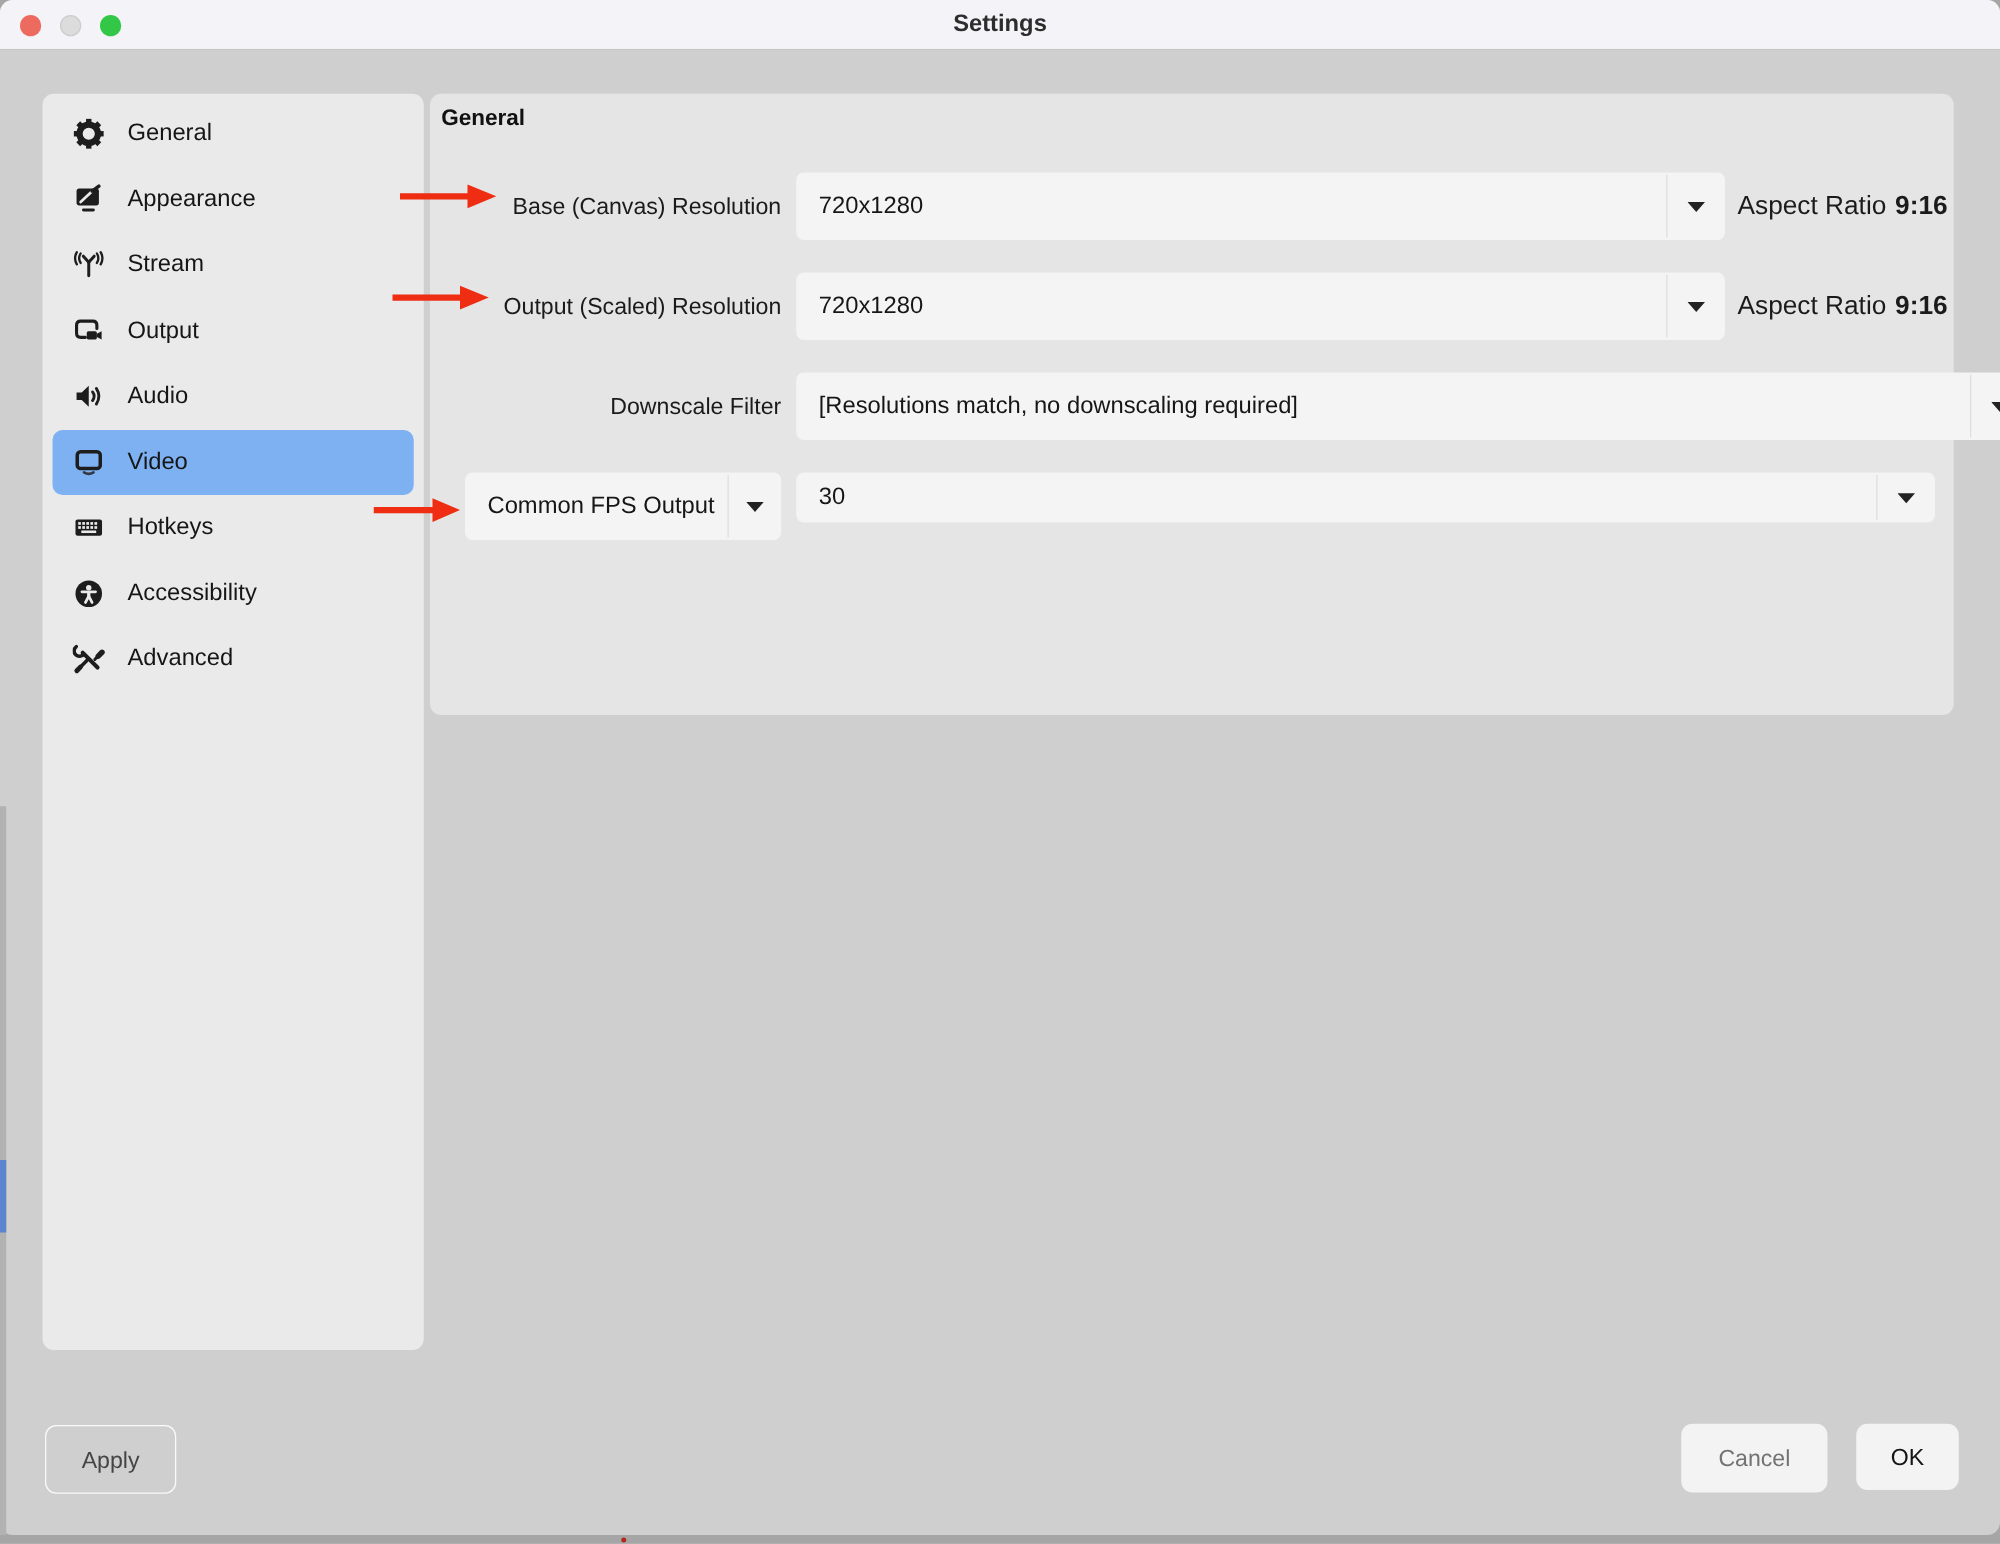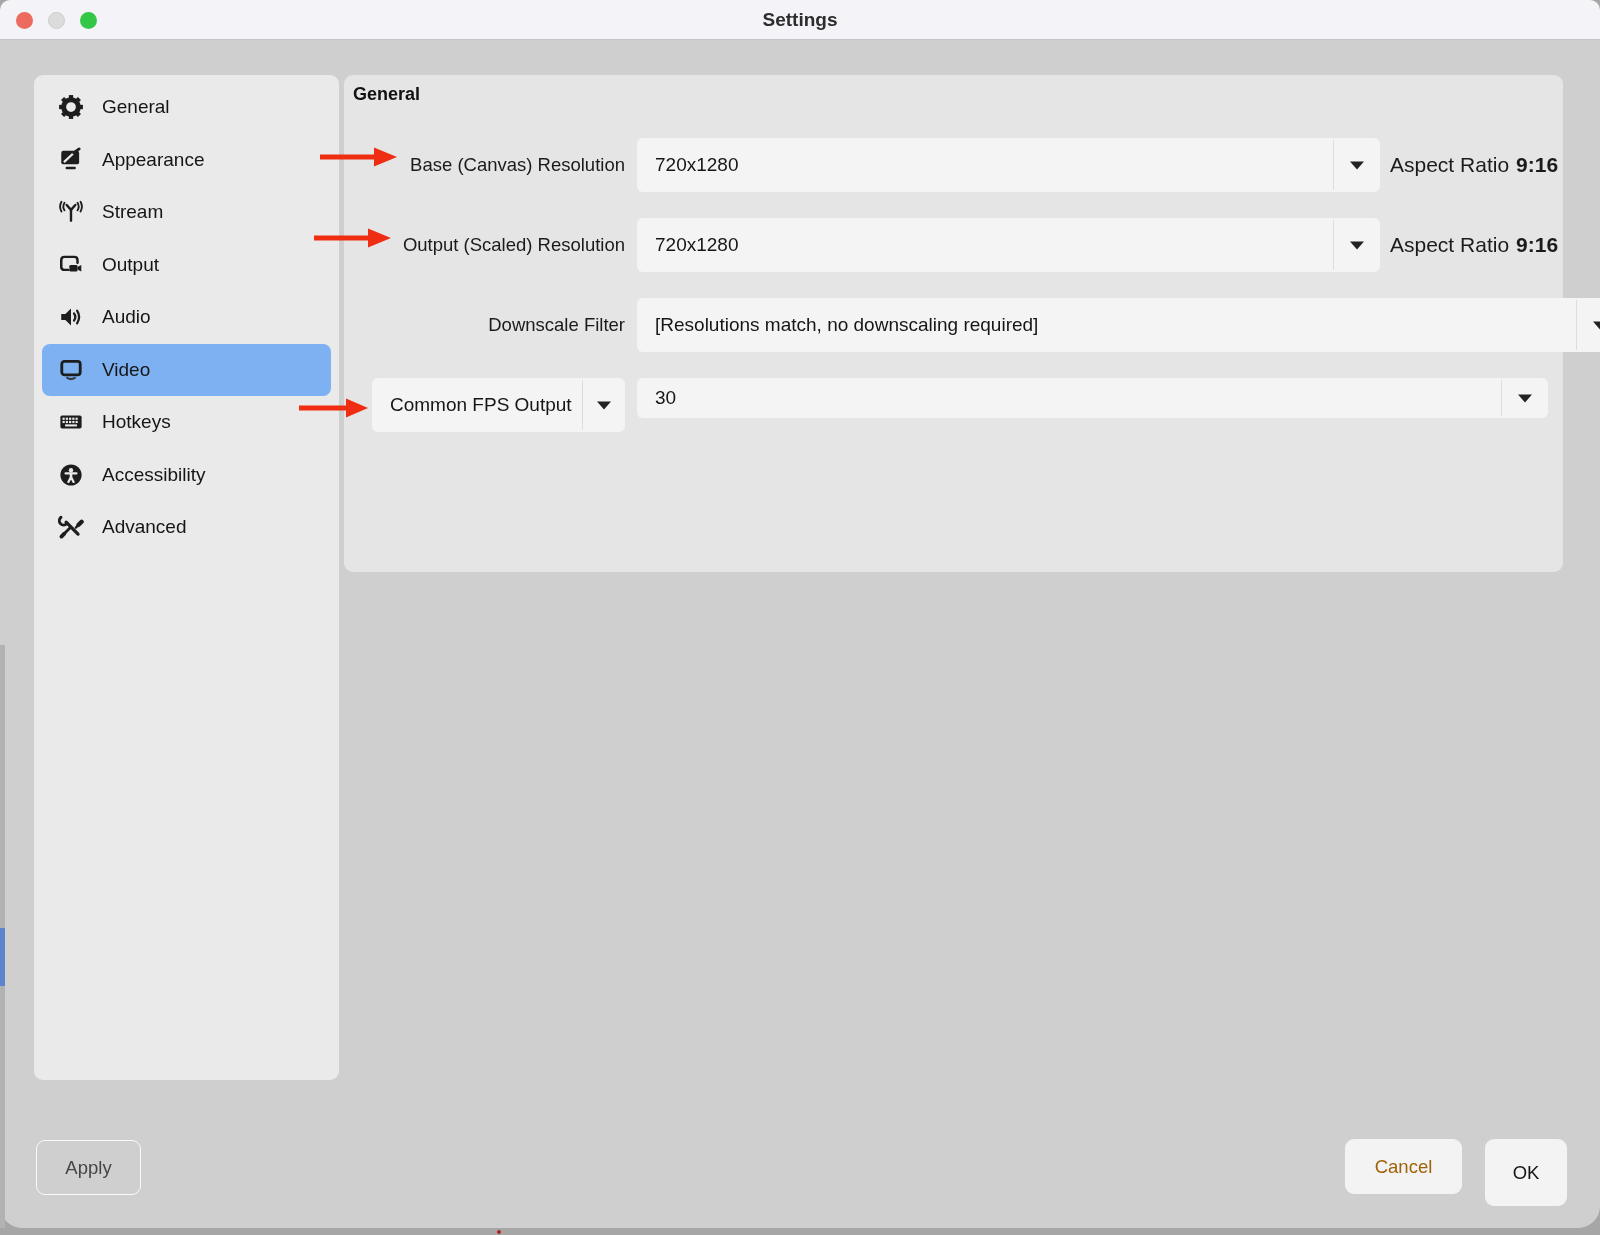--- a/index.html
+++ b/index.html
@@ -6,21 +6,21 @@
   html,body { width:1600px; height:1235px; }
   body {
     font-family:"Liberation Sans", sans-serif;
     background:#a6a6a6;
     position:relative;
     overflow:hidden;
     color:#1b1b1b;
   }
   #window {
     position:absolute; left:0; top:0; width:1600px; height:1228px;
-    background:#cfcfcf; border-radius:22px;
+    background:#cfcfcf; border-radius:10px;
   }
   
   #titlebar {
     position:absolute; left:0; top:0; width:100%; height:40px;
     background:#f4f4f8; border-bottom:1px solid #c6c6c6;
     border-radius:10px 10px 0 0;
   }
   .tl { position:absolute; top:11.5px; width:17px; height:17px; border-radius:50%; }
   .tl-close { left:16px; background:#ec6b5e; }
   .tl-min   { left:48px; background:#dcdcdc; border:1px solid #cccccc; }
@@ -77,22 +77,22 @@
   .anno-arrow { position:absolute; }
   
   .btn {
     position:absolute; border-radius:9px; display:flex;
     align-items:center; justify-content:center; font-size:18.5px; cursor:default;
   }
   #btn-apply {
     left:36px; top:1140px; width:105px; height:55px;
     border:1.5px solid #fafafa; color:#454545; background:transparent;
   }
-  #btn-cancel { left:1345px; top:1139px; width:117px; height:55px; background:#f3f3f3; color:#a16207; }
-  #btn-ok     { left:1485px; top:1139px; width:82px;  height:67px; background:#f3f3f3; color:#141414; }
+  #btn-cancel { left:1345px; top:1139px; width:117px; height:55px; background:#f3f3f3; color:#737373; }
+  #btn-ok     { left:1485px; top:1139px; width:82px;  height:53px; background:#f3f3f3; color:#141414; }
   
   #left-sliver  { position:absolute; left:0; top:645px;  width:5px; height:583px; background:#b2b2b2; }
   #left-sliver-blue { position:absolute; left:0; top:928px; width:5px; height:58px; background:#5d84cf; }
   #dock-dot { position:absolute; left:497px; top:1230px; width:4px; height:4px; border-radius:50%; background:#b3261e; }
   .icon-stroke { stroke:#1d1d1d; fill:none; stroke-linecap:round; stroke-linejoin:round; }
   .icon-fill { fill:#1d1d1d; }
   .icon-light { fill:#eaeaea; }
 </style>
 </head>
 <body>

